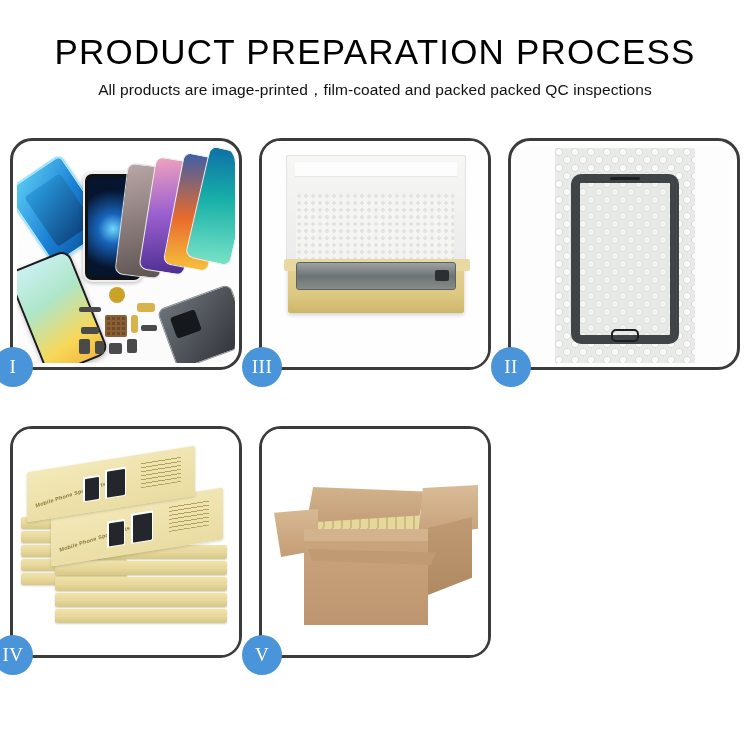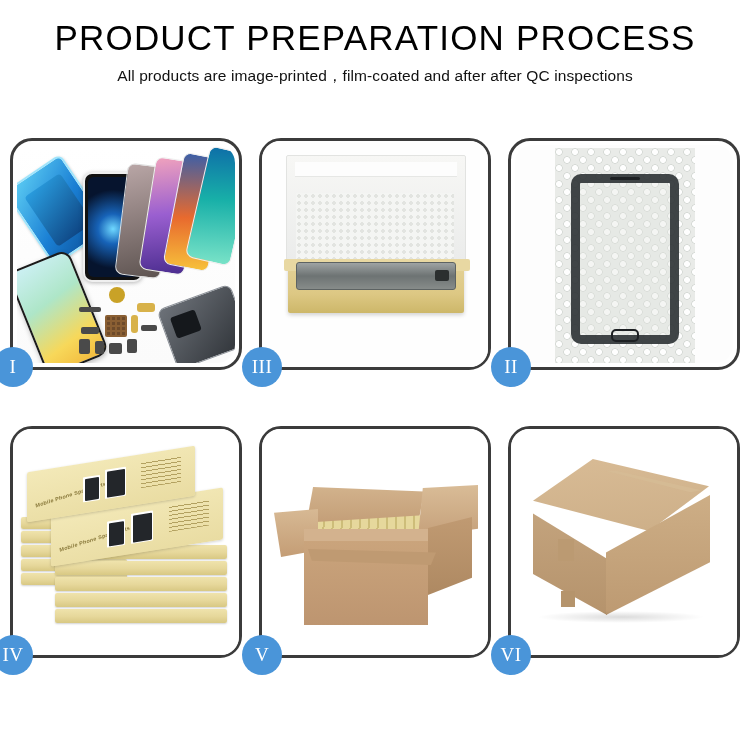--- a/index.html
+++ b/index.html
@@ -4,21 +4,21 @@
 <style>
   html,body{margin:0;padding:0;}
   body{
     width:750px;height:750px;background:#ffffff;
     font-family:"Liberation Sans", sans-serif;
     overflow:hidden;position:relative;
   }
   .page{width:750px;height:750px;position:relative;}
 
   
-  .header{text-align:center;padding-top:20px;}
+  .header{text-align:center;padding-top:34px;}
   .title{
     font-size:35px;font-weight:400;letter-spacing:1.2px;color:#000;
     line-height:1.05;white-space:nowrap;
   }
   .subtitle{
     font-size:15.5px;font-weight:400;color:#111;margin-top:9px;
     letter-spacing:.1px;white-space:nowrap;
   }
 
   
@@ -278,21 +278,21 @@
     background:radial-gradient(ellipse at 50% 50%,rgba(0,0,0,.14),transparent 70%);
   }
 </style>
 </head>
 <body>
 
 <div class="page">
 
   <div class="header">
     <div class="title">PRODUCT PREPARATION PROCESS</div>
-    <div class="subtitle">All products are image-printed，film-coated and after after QC inspections</div>
+    <div class="subtitle">All products are image-printed，film-coated and packed packed QC inspections</div>
   </div>
 
   <div class="grid">
 
     <div class="panel">
       <div class="photo p1">
         <div class="ph ph-blue"></div>
         <div class="ph ph-black"></div>
         <div class="ph ph-grey"></div>
         <div class="ph ph-purple"></div>
@@ -389,27 +389,15 @@
         <div class="flap flap-left"></div>
         <div class="flap flap-right"></div>
         <div class="c5-front-top"></div>
         <div class="c5-body"></div>
         <div class="c5-right"></div>
         <div class="flap flap-front"></div>
       </div>
       <div class="badge">V</div>
     </div>
 
-    <div class="panel">
-      <div class="photo p6">
-        <div class="c6-top"></div>
-        <div class="c6-tape"></div>
-        <div class="c6-left"></div>
-        <div class="c6-right"></div>
-        <div class="c6-tab1"></div>
-        <div class="c6-tab2"></div>
-        <div class="c6-shadow"></div>
-      </div>
-      <div class="badge">VI</div>
-    </div>
 
   </div>
 </div>
 
 </body></html>

